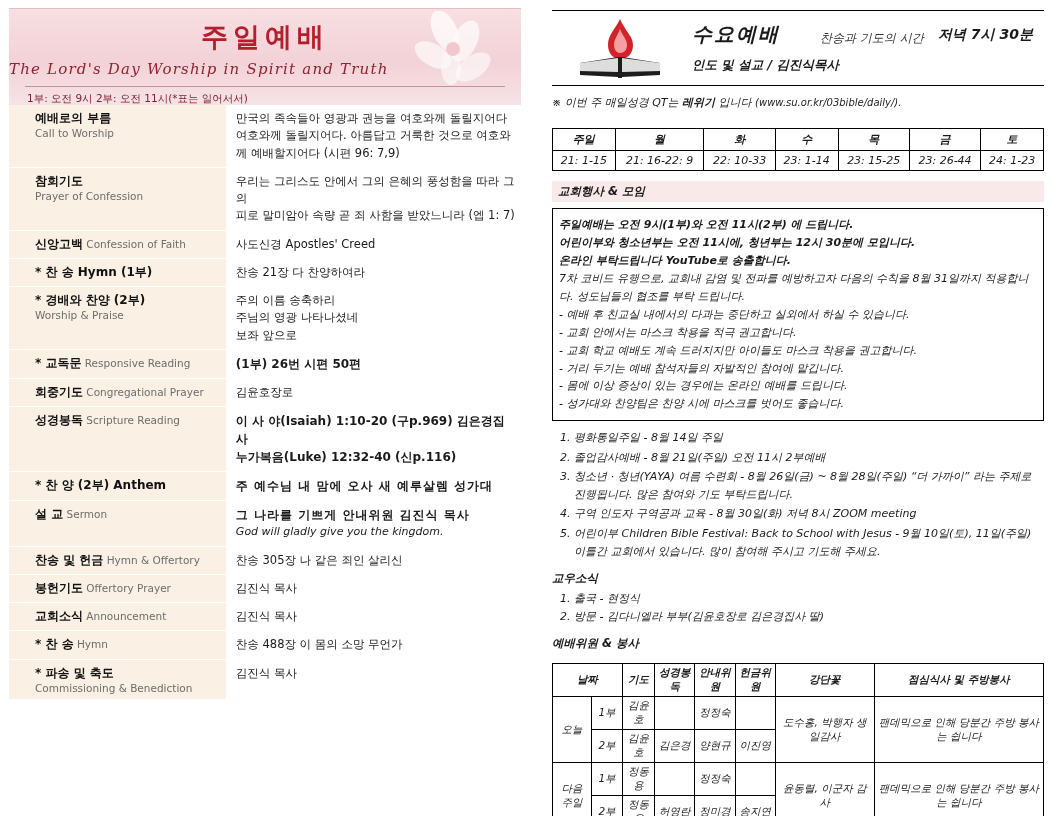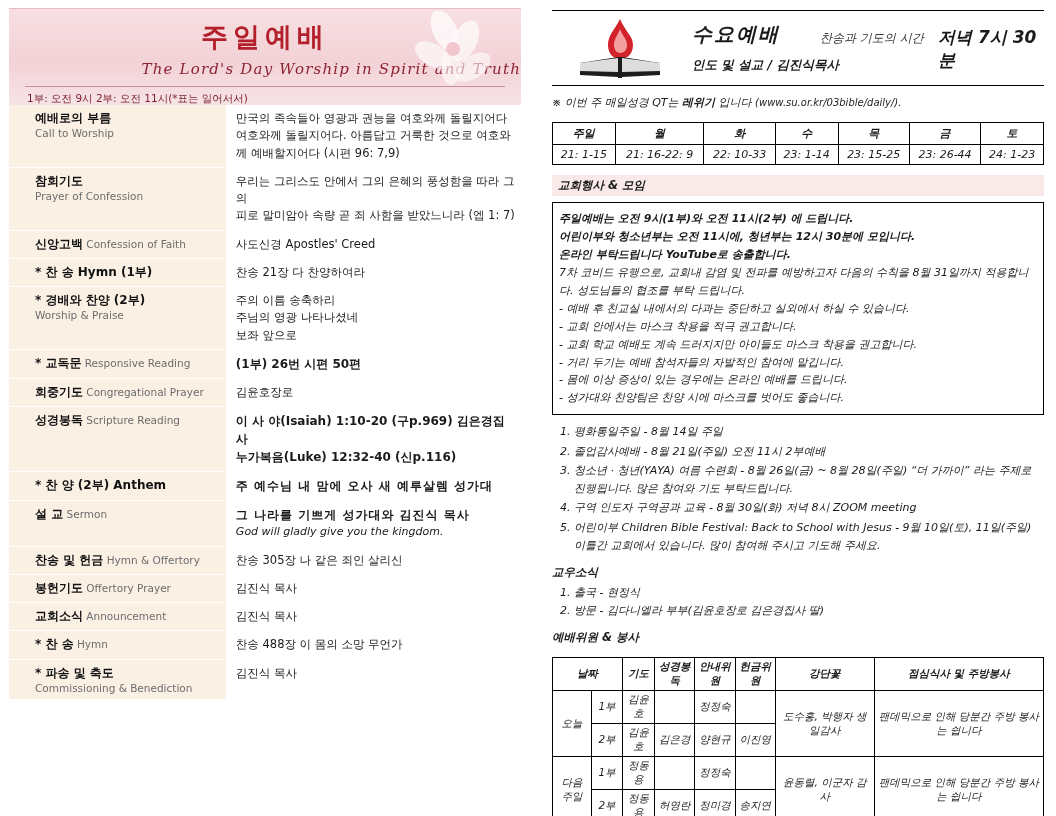--- a/index.html
+++ b/index.html
@@ -26,26 +26,25 @@
     position:absolute;right:14px;top:2px;width:120px;height:88px;opacity:.85;
   }
   .hdr-title{
     text-align:center;
     font-family:"DejaVu Serif","Liberation Serif",serif;
     font-size:27px;font-weight:bold;color:#b3202b;
     letter-spacing:5px;
     padding-top:10px;
   }
   .hdr-sub{
-    text-align:right;
+    text-align:left;
     font-family:"DejaVu Serif","Liberation Serif",serif;
     font-style:italic;font-size:15px;color:#8d2230;
     letter-spacing:1.2px;
     margin-top:5px;
-    padding-left:32px;
   }
   .hdr-line{
     margin:8px 16px 0 16px;border-top:1px solid #c98f99;
   }
   .hdr-info{
     display:flex;justify-content:space-between;
     padding:5px 18px 0 18px;
     font-size:10.5px;color:#7c2230;
   }
 
@@ -79,31 +78,31 @@
     position:relative;height:74px;border-top:1px solid #000;border-bottom:1px solid #000;
   }
   .w-flame{position:absolute;left:22px;top:6px;width:92px;height:64px;}
   .w-title{
     position:absolute;left:140px;top:10px;
     font-size:20px;font-weight:bold;letter-spacing:2px;
   }
   .w-title-note{
     position:absolute;left:268px;top:19px;font-size:12px;color:#333;
   }
-  .w-time{position:absolute;left:386px;top:15px;font-size:17px;font-weight:bold;}
+  .w-time{position:absolute;left:386px;top:15px;font-size:14px;font-weight:bold;}
   .w-second{
     position:absolute;left:140px;top:46px;font-size:12.5px;font-weight:bold;
   }
 
   .qt-line{margin-top:9px;font-size:11px;}
   .qt-line b{font-weight:bold;}
   .qt-url{font-size:10px;color:#222;}
 
   table.bible{
-    width:492px;border-collapse:collapse;margin-top:12px;
+    width:492px;border-collapse:collapse;margin-top:18px;
     text-align:center;font-size:11px;
   }
   table.bible th,table.bible td{
     border:1px solid #000;padding:3px 2px;
   }
   table.bible th{font-weight:bold;}
 
   .sec-title{
     margin-top:10px;background:#fae9e9;border:0;
     font-size:11.5px;font-weight:bold;padding:3px 6px;
@@ -210,21 +209,21 @@
           </tr>
           <tr>
             <td class="c1"><span class="k-main">* 찬 양   (2부)</span><span class="k-main"> Anthem</span></td>
             <td class="c2">
               <div class="v v-b sp">주 예수님 내 맘에 오사          새 예루살렘 성가대</div>
             </td>
           </tr>
           <tr>
             <td class="c1"><span class="k-main">설 교</span><span class="k-inline-sub"> Sermon</span></td>
             <td class="c2">
-              <div class="v v-b sp">그 나라를 기쁘게 성가대와    김진식 목사</div>
+              <div class="v v-b sp">그 나라를 기쁘게 안내위원    김진식 목사</div>
               <div class="v v-ital">God will gladly give you the kingdom.</div>
             </td>
           </tr>
           <tr>
             <td class="c1"><span class="k-main">찬송 및 헌금</span><span class="k-inline-sub"> Hymn &amp; Offertory</span></td>
             <td class="c2">
               <div class="v">찬송 305장        나 같은 죄인 살리신</div>
             </td>
           </tr>
           <tr>

